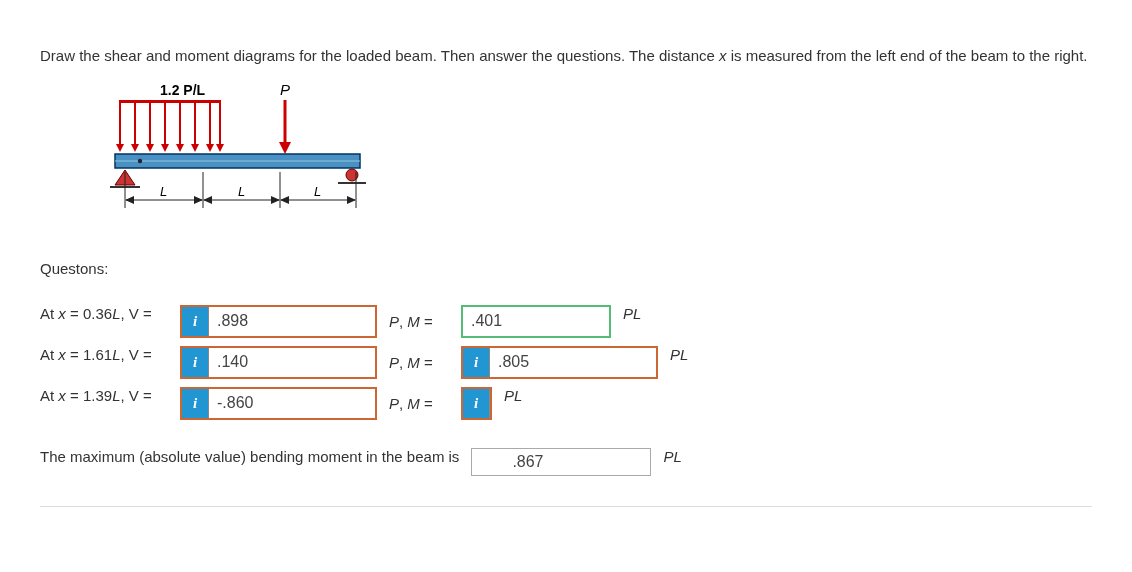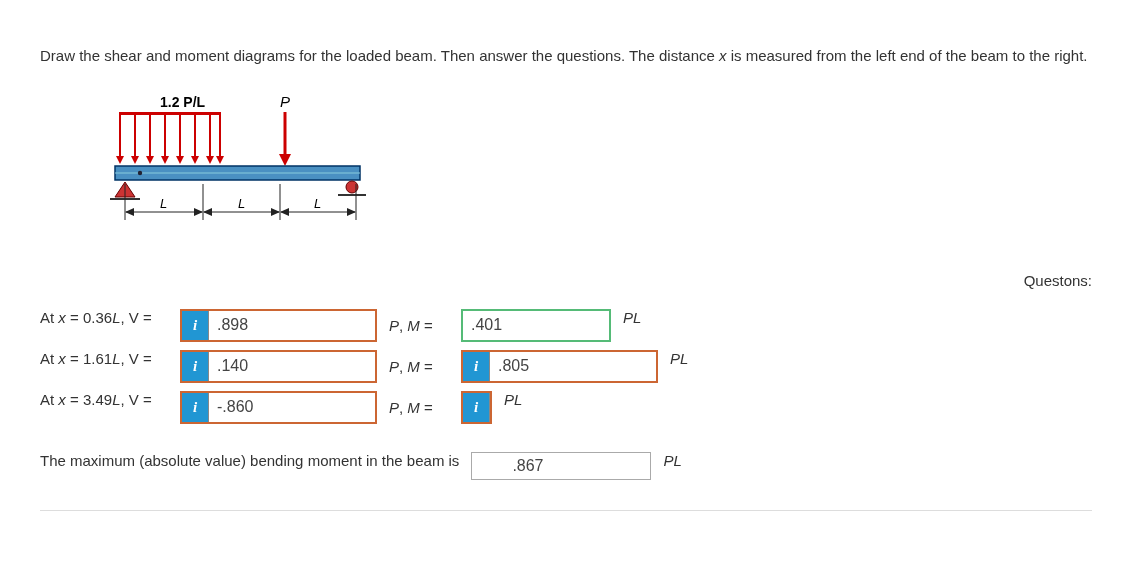--- a/index.html
+++ b/index.html
@@ -3,21 +3,21 @@
 <meta charset="utf-8">
 <style>
   body {
     font-family: Arial, sans-serif;
     color: #333;
     margin: 0;
     padding: 30px 40px;
     font-size: 15px;
     background: #fff;
   }
-  .intro { line-height: 1.5; margin-bottom: 24px; }
+  .intro { line-height: 1.5; margin-bottom: 12px; }
   .italic { font-style: italic; }
   .figure { margin: 10px 0 30px 40px; }
   .row { display: flex; margin: 8px 0; }
   .lab { min-width: 140px; }
   .ibox { display: inline-flex; align-items: stretch; border: 2px solid #c63; }
   .ibox.bluebox { border: 2px solid #5b7; }
   .ibox.plain { border: 1px solid #aaa; }
   .ibox .ibtn {
     background: #2196d3; color: #fff;
     width: 26px; display: flex; align-items: center; justify-content: center;
@@ -96,21 +96,21 @@
     <polygon points="200,120 191,116 191,124" fill="#222"></polygon>
     <text x="158" y="116" font-style="italic" font-size="13">L</text>
 
     <line x1="201" y1="120" x2="275" y2="120" stroke="#222"></line>
     <polygon points="200,120 209,116 209,124" fill="#222"></polygon>
     <polygon points="276,120 267,116 267,124" fill="#222"></polygon>
     <text x="234" y="116" font-style="italic" font-size="13">L</text>
   </svg>
 </div>
 
-<p style="margin-bottom:20px;text-align:right;">Questons:</p>
+<p style="margin-bottom:28px;">Questons:</p>
 
 <div id="qrows">
     <div class="row">
       <span class="lab"><span>At </span><span class="italic">x</span><span> = 0.36</span><span class="italic">L</span><span>, V =</span></span>
       <span class="ibox">
         <span class="ibtn">i</span>
         <input type="text" value=".898" style="">
       </span>
       <span class="midlab"><span class="italic">P</span>, <span class="italic">M</span> =</span>
       <span class="ibox bluebox">
@@ -125,21 +125,21 @@
         <input type="text" value=".140" style="">
       </span>
       <span class="midlab"><span class="italic">P</span>, <span class="italic">M</span> =</span>
       <span class="ibox">
         <span class="ibtn">i</span>
         <input type="text" value=".805" style="">
       </span>
       <span class="unit">PL</span>
     </div>
     <div class="row">
-      <span class="lab"><span>At </span><span class="italic">x</span><span> = 3.49</span><span class="italic">L</span><span>, V =</span></span>
+      <span class="lab"><span>At </span><span class="italic">x</span><span> = 1.39</span><span class="italic">L</span><span>, V =</span></span>
       <span class="ibox">
         <span class="ibtn">i</span>
         <input type="text" value="-.860" style="">
       </span>
       <span class="midlab"><span class="italic">P</span>, <span class="italic">M</span> =</span>
       <span class="ibox">
         <span class="ibtn">i</span>
       </span>
       <span class="unit">PL</span>
     </div>

